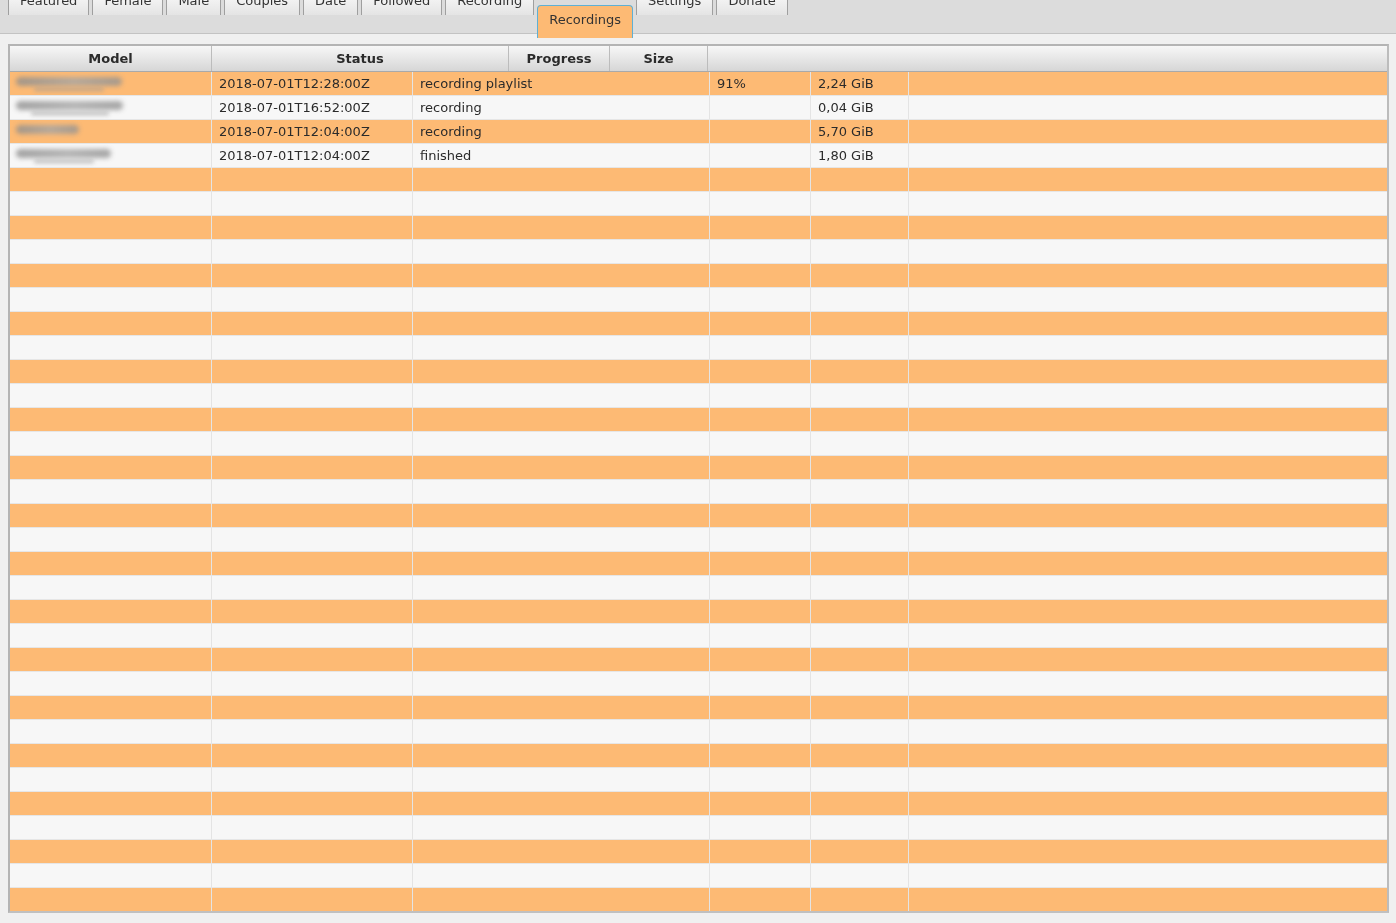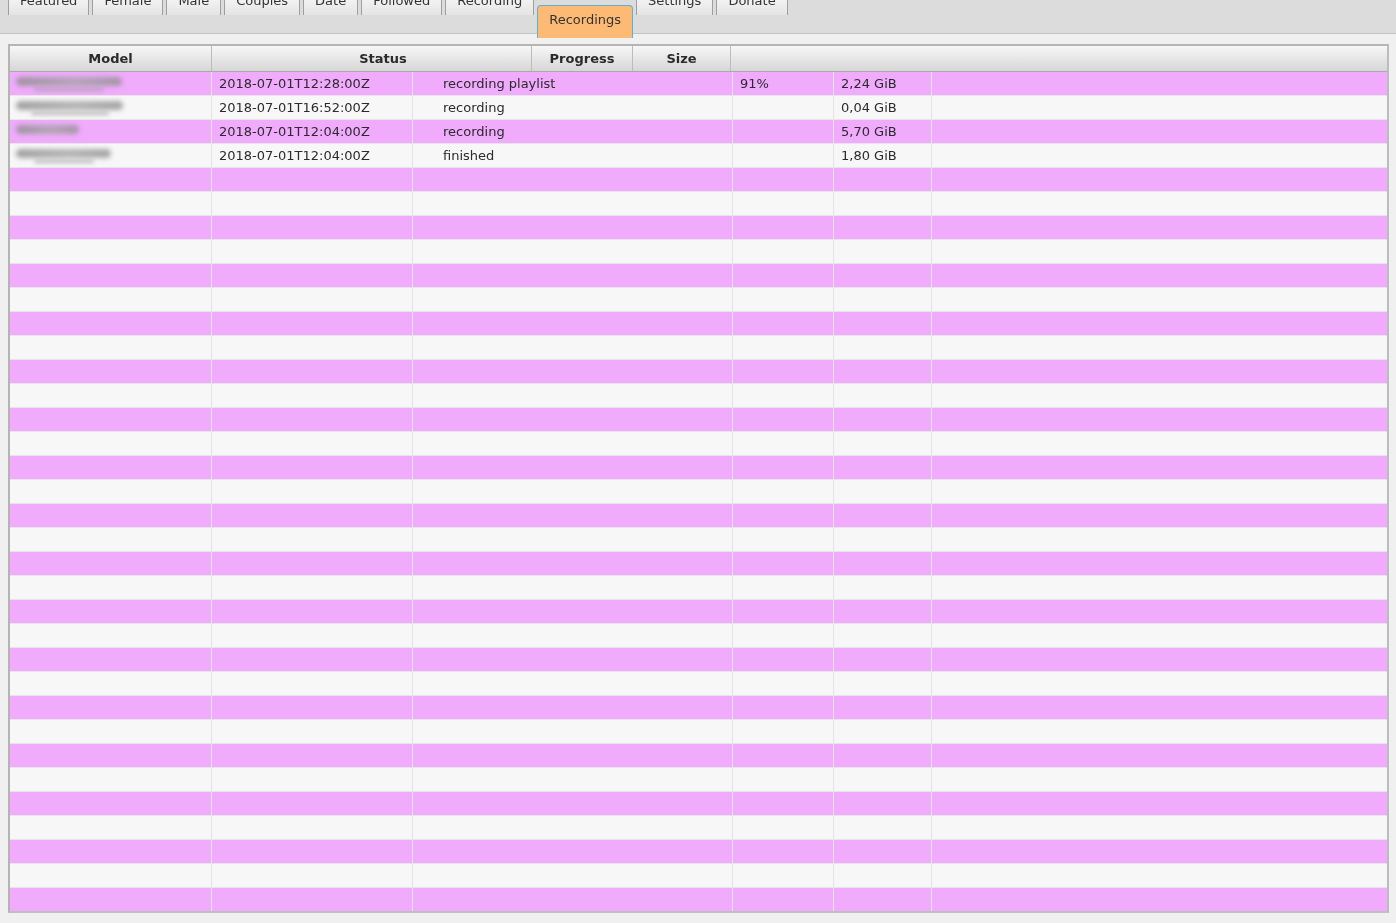--- a/index.html
+++ b/index.html
@@ -81,38 +81,38 @@
     color: #2b2b2b;
     border-right: 1px solid #bcbcbc;
     overflow: hidden;
   }
   .th:last-child { border-right: none; }
 
   .trow {
     display: flex;
     height: 24px;
     border-bottom: 1px solid #e6e6e6;
-    background: #f0abfc;
+    background: #fdba74;
   }
   .tbody .trow:nth-child(even) { background: #f7f7f7; }
   .td {
     display: flex;
     align-items: center;
     padding-left: 7px;
     border-right: 1px solid #e4e4e4;
     overflow: hidden;
     white-space: nowrap;
     color: #2b2b2b;
   }
   .td:last-child { border-right: none; }
 
   
   .c-model    { width: 202px; flex: none; }
   .c-date     { width: 201px; flex: none; }
-  .c-status   { width: 297px; flex: none; margin-left: 23px; }
+  .c-status   { width: 297px; flex: none; }
   .c-progress { width: 101px; flex: none; }
   .c-size     { width: 98px;  flex: none; }
   .c-extra    { flex: 1 1 auto; }
 
   
   .blur-wrap { position: relative; width: 100%; height: 100%; }
   .blur-blob {
     position: absolute;
     left: 6px; top: 5px;
     height: 9px;

